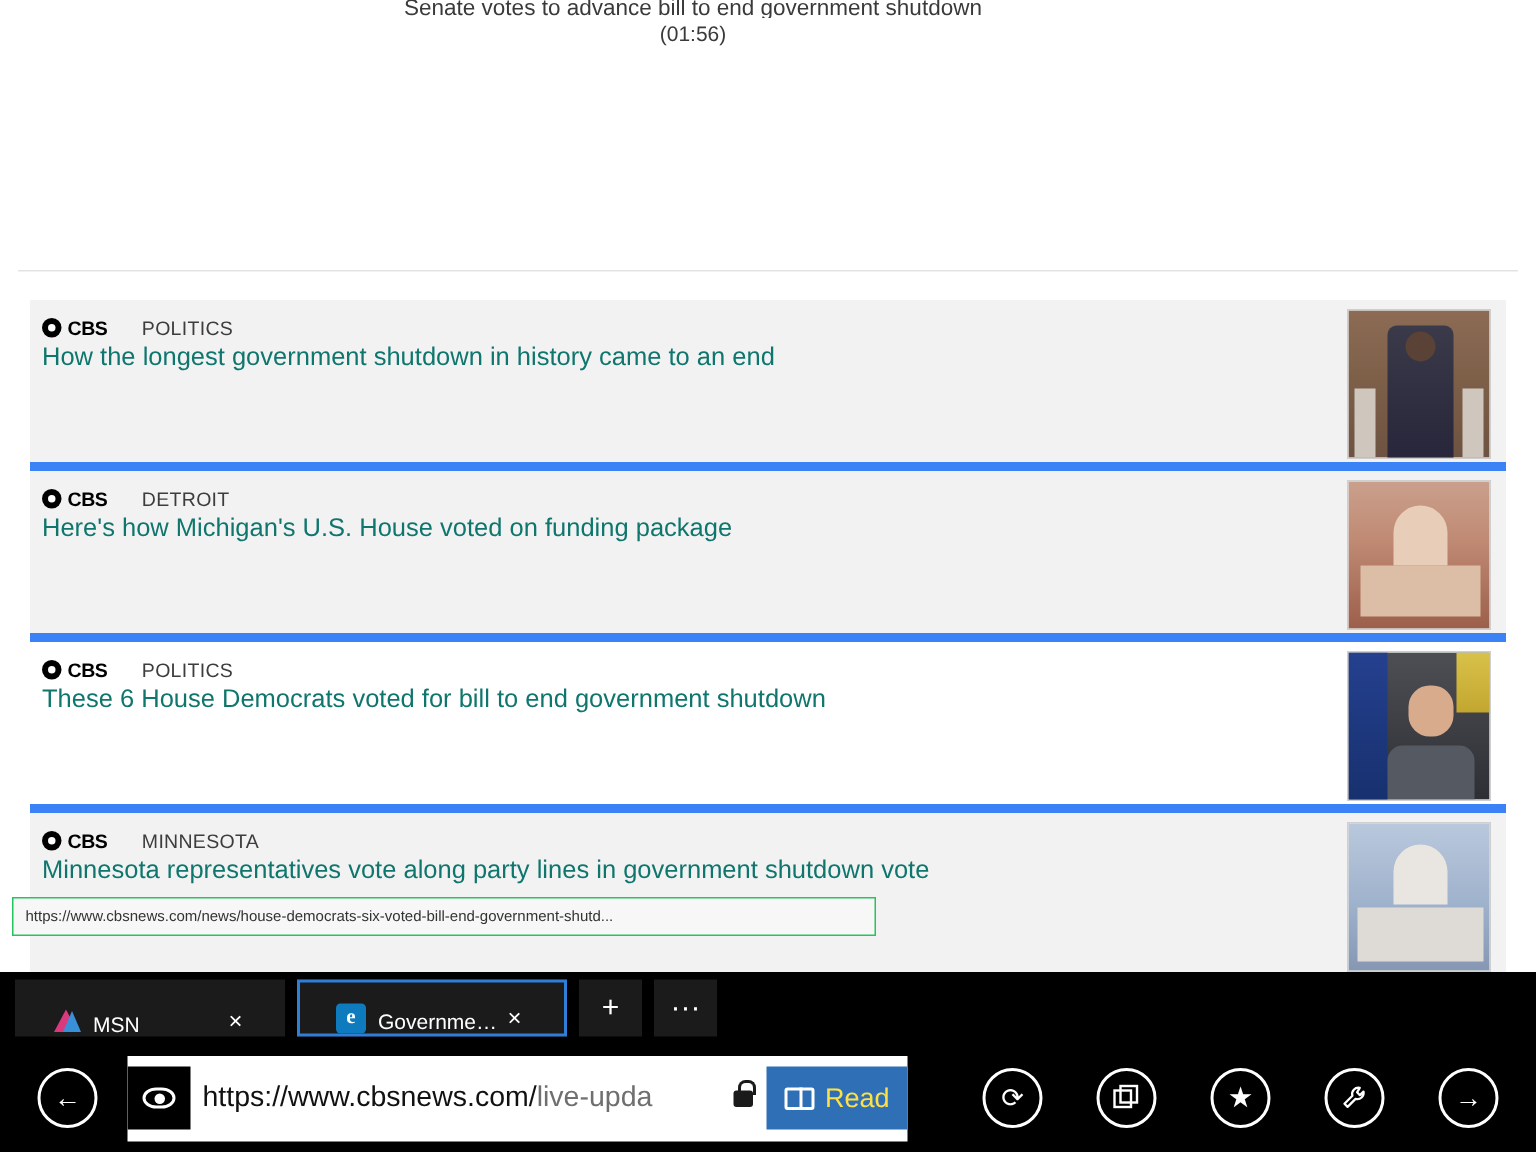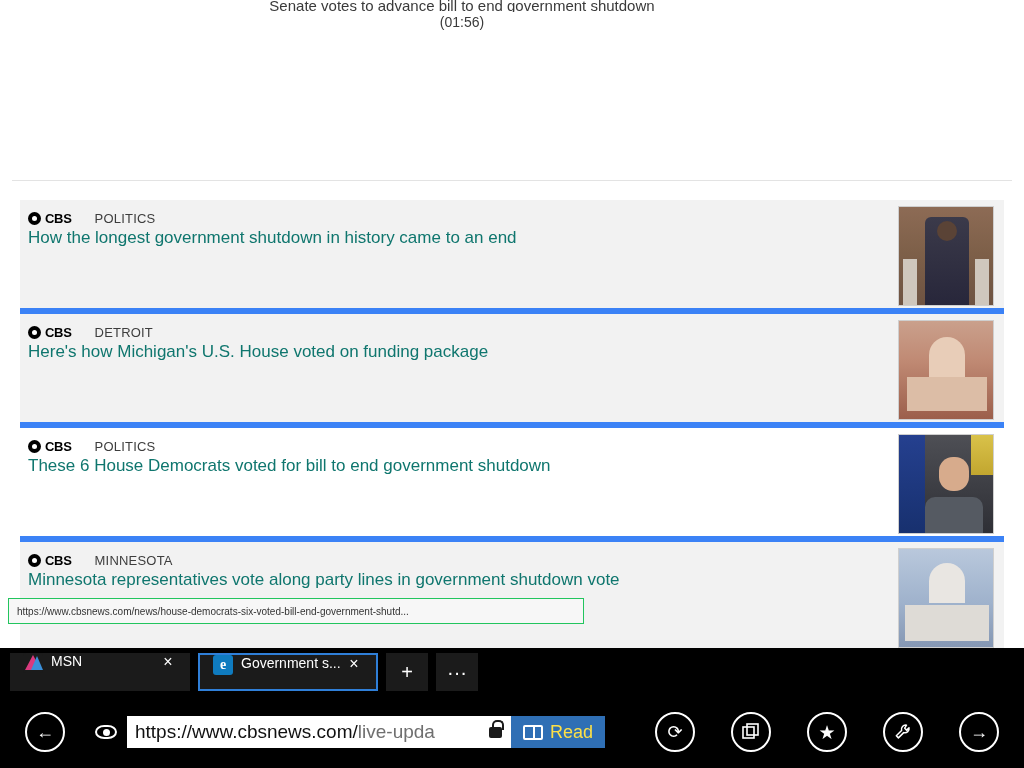--- a/index.html
+++ b/index.html
@@ -212,22 +212,22 @@
     align-items: center;
     padding-left: 10px;
     gap: 8px;
   }
   .tab {
     position: relative;
     height: 38px;
     width: 180px;
     background: #1b1b1b;
     display: flex;
-    align-items: flex-start;
-    padding: 0 13px;
+    align-items: flex-end;
+    padding: 0 24px;
     color: #ffffff;
     font-size: 14px;
   }
   .tab.active {
     background: #1b1b1b;
     border: 2px solid #2f7fd8;
   }
   .tab .favicon {
     width: 20px; height: 20px;
     margin-right: 8px;
@@ -301,21 +301,21 @@
     display: flex;
     align-items: center;
     justify-content: center;
     font-size: 18px;
     flex: 0 0 40px;
   }
   .nav-back { margin-left: 25px; }
   .url-wrap {
     margin-left: 20px;
     width: 520px;
-    height: 32px;
+    height: 57px;
     background: #ffffff;
     display: flex;
     align-items: center;
     position: relative;
     overflow: hidden;
   }
   .url-eye {
     width: 42px; height: 42px;
     background: #000000;
     display: flex; align-items: center; justify-content: center;

